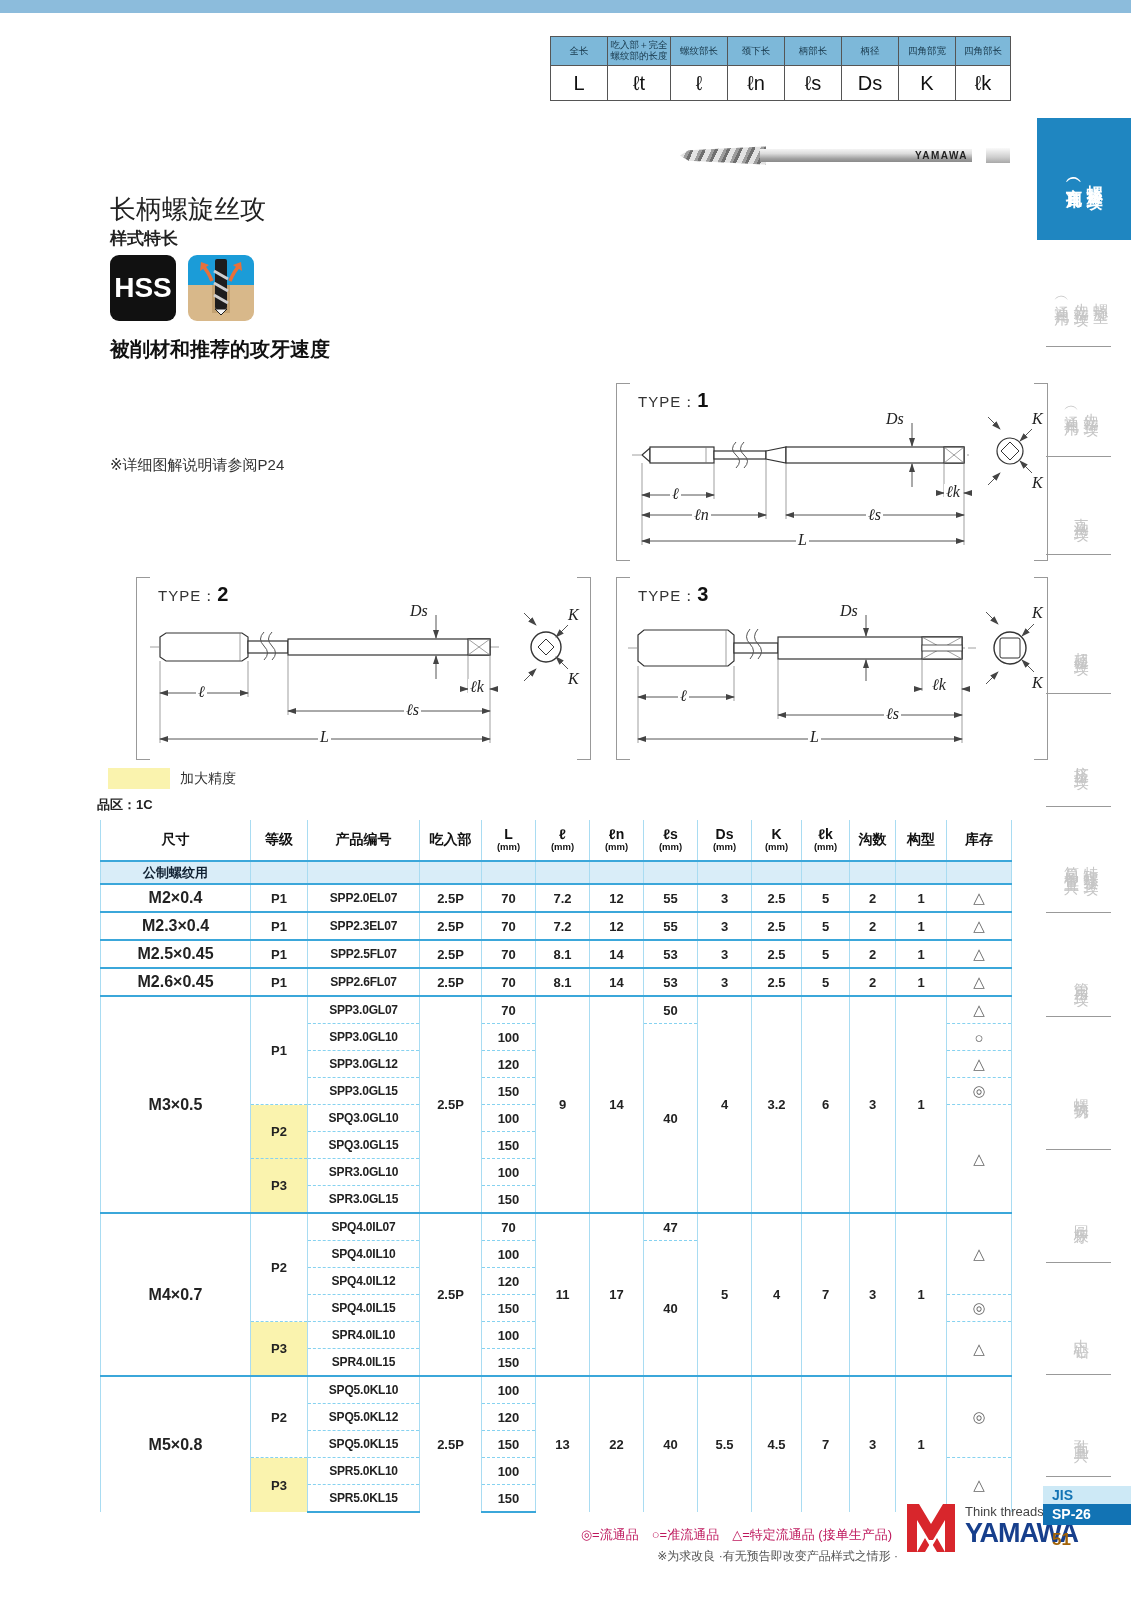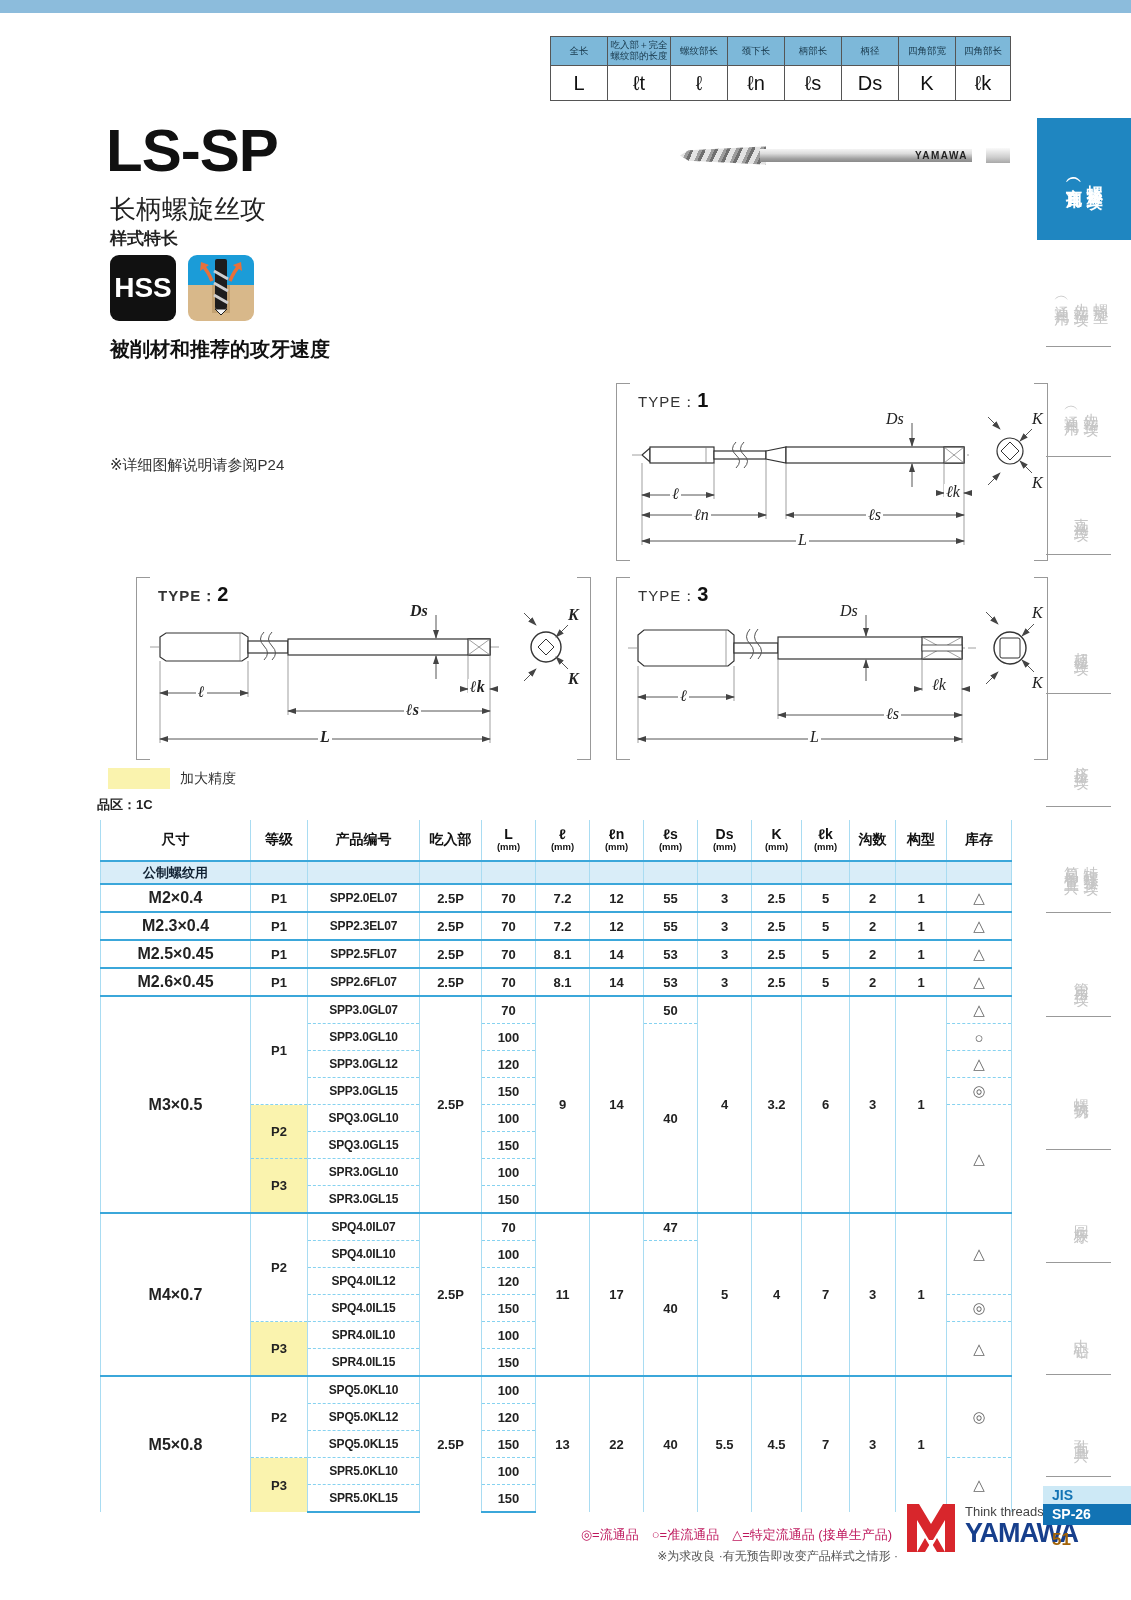--- a/index.html
+++ b/index.html
@@ -141,21 +141,20 @@
       <td>ℓ</td>
       <td>ℓn</td>
       <td>ℓs</td>
       <td>Ds</td>
       <td>K</td>
       <td>ℓk</td>
     </tr>
   </tbody>
     </table>
 
-  <div id="title" class="abs">LS-SP</div>
   <div id="subtitle" class="abs">长柄螺旋丝攻</div>
   <div id="stylenote" class="abs">样式特长</div>
   <div id="hss" class="abs">
       <span>HSS</span>
     </div>
   <div id="tapicon" class="abs">
     <svg width="66" height="66" viewBox="0 0 66 66">
       <rect x="0" y="0" width="66" height="30" fill="#1b9cd8"></rect>
       <rect x="0" y="30" width="66" height="36" fill="#d8b88a"></rect>
       <rect x="24" y="30" width="18" height="28" fill="#c3a272"></rect>
@@ -227,21 +226,21 @@
     <span class="dim" style="left:268px;top:28px">Ds</span>
     <span class="dim" style="left:54px;top:103px">ℓ</span>
     <span class="dim" style="left:76px;top:124px">ℓn</span>
     <span class="dim" style="left:250px;top:124px">ℓs</span>
     <span class="dim" style="left:328px;top:101px">ℓk</span>
     <span class="dim" style="left:180px;top:149px">L</span>
     <span class="dim" style="left:414px;top:28px">K</span>
     <span class="dim" style="left:414px;top:92px">K</span>
   </div>
 
-  <div class="panel" style="left:100px;top:577px;width:455px;height:183px;font-weight:bold;">
+  <div class="panel" style="left:100px;top:577px;width:455px;height:183px;">
     <div class="br-l"></div>
     <div class="br-r"></div>
     <div class="ptitle"><span>TYPE：</span><b>2</b></div>
     <svg width="455" height="156" style="top:26px">
       <defs>
         <marker id="ah2" markerWidth="9" markerHeight="8" refX="8" refY="3" orient="auto-start-reverse">
             <path d="M0,0L9,3L0,6Z" fill="#444"></path>
           </marker>
       </defs>
       <line class="cline" x1="14" y1="44" x2="366" y2="44"></line>

